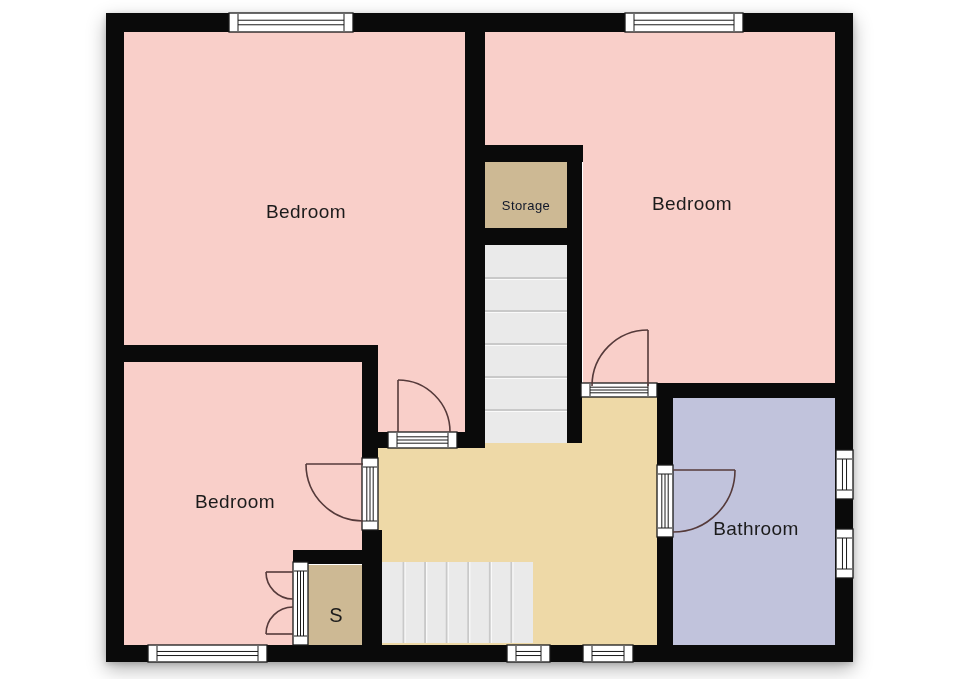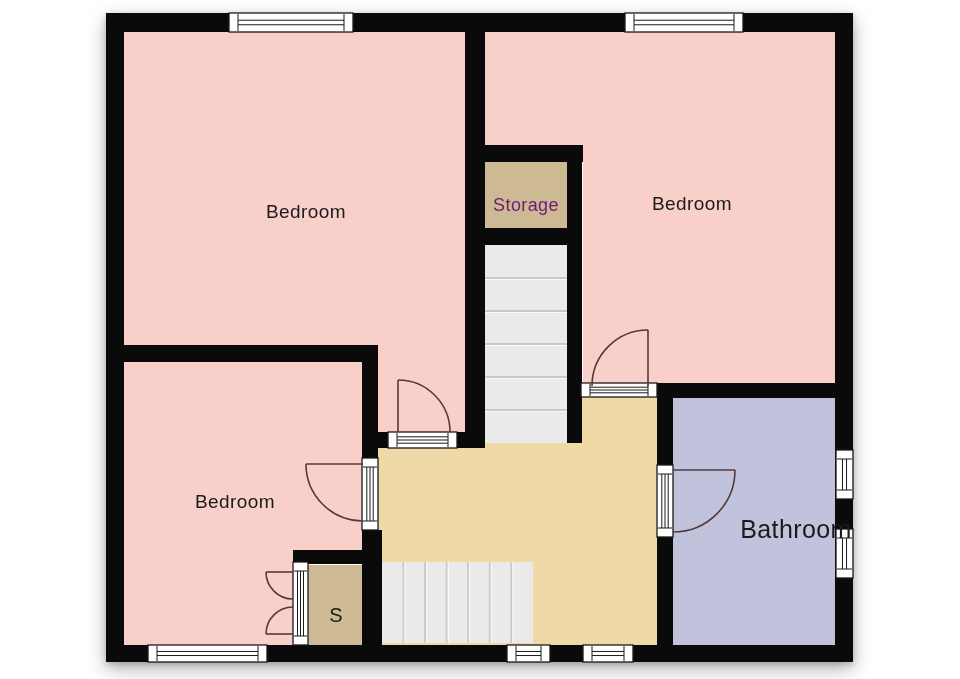--- a/index.html
+++ b/index.html
@@ -153,17 +153,17 @@
       <path d="M735,470 A62,62 0 0 1 673,532" fill="none" stroke="#553a3a" stroke-width="1.6"></path>
       <path d="M293,572 L266,572" fill="none" stroke="#553a3a" stroke-width="1.6"></path>
       <path d="M266,572 A27,27 0 0 0 293,599" fill="none" stroke="#553a3a" stroke-width="1.6"></path>
       <path d="M293,634 L266,634" fill="none" stroke="#553a3a" stroke-width="1.6"></path>
       <path d="M266,634 A27,27 0 0 1 293,607" fill="none" stroke="#553a3a" stroke-width="1.6"></path>
     </svg>
   <div id="labels">
       <div class="room-label" style="left: 306px; top: 204px; font-size: 19px; color: rgb(27, 27, 27);">Bedroom</div>
       <div class="room-label" style="left: 692px; top: 196px; font-size: 19px; color: rgb(27, 27, 27);">Bedroom</div>
       <div class="room-label" style="left: 235px; top: 494px; font-size: 19px; color: rgb(27, 27, 27);">Bedroom</div>
-      <div class="room-label" style="left: 526px; top: 197px; font-size: 18px; color: #701a75;">Storage</div>
+      <div class="room-label" style="left: 526px; top: 197px; font-size: 13px; color: #0f172a;">Storage</div>
       <div class="room-label" style="left: 336px; top: 607px; font-size: 20px; color: rgb(27, 27, 27);">S</div>
-      <div class="room-label" style="left: 796px; top: 521px; font-size: 25px; color: rgb(27, 27, 27);">Bathroom</div>
+      <div class="room-label" style="left: 756px; top: 521px; font-size: 19px; color: rgb(27, 27, 27);">Bathroom</div>
     </div>
 </div>
 
 </body></html>

